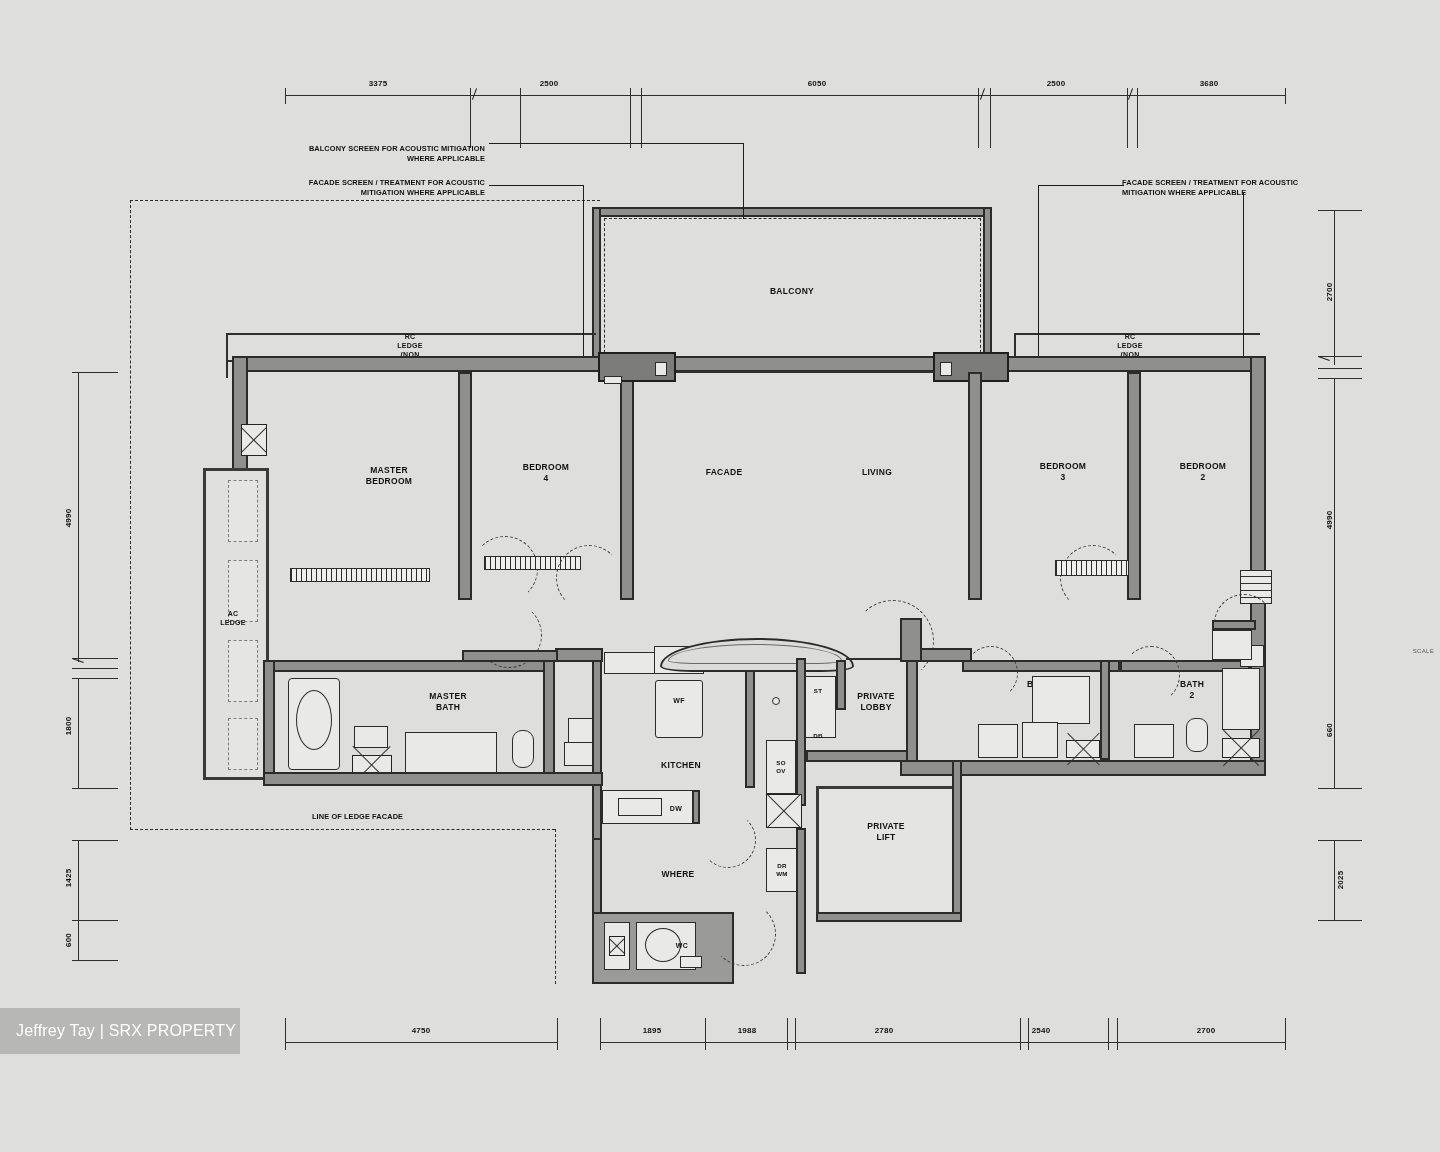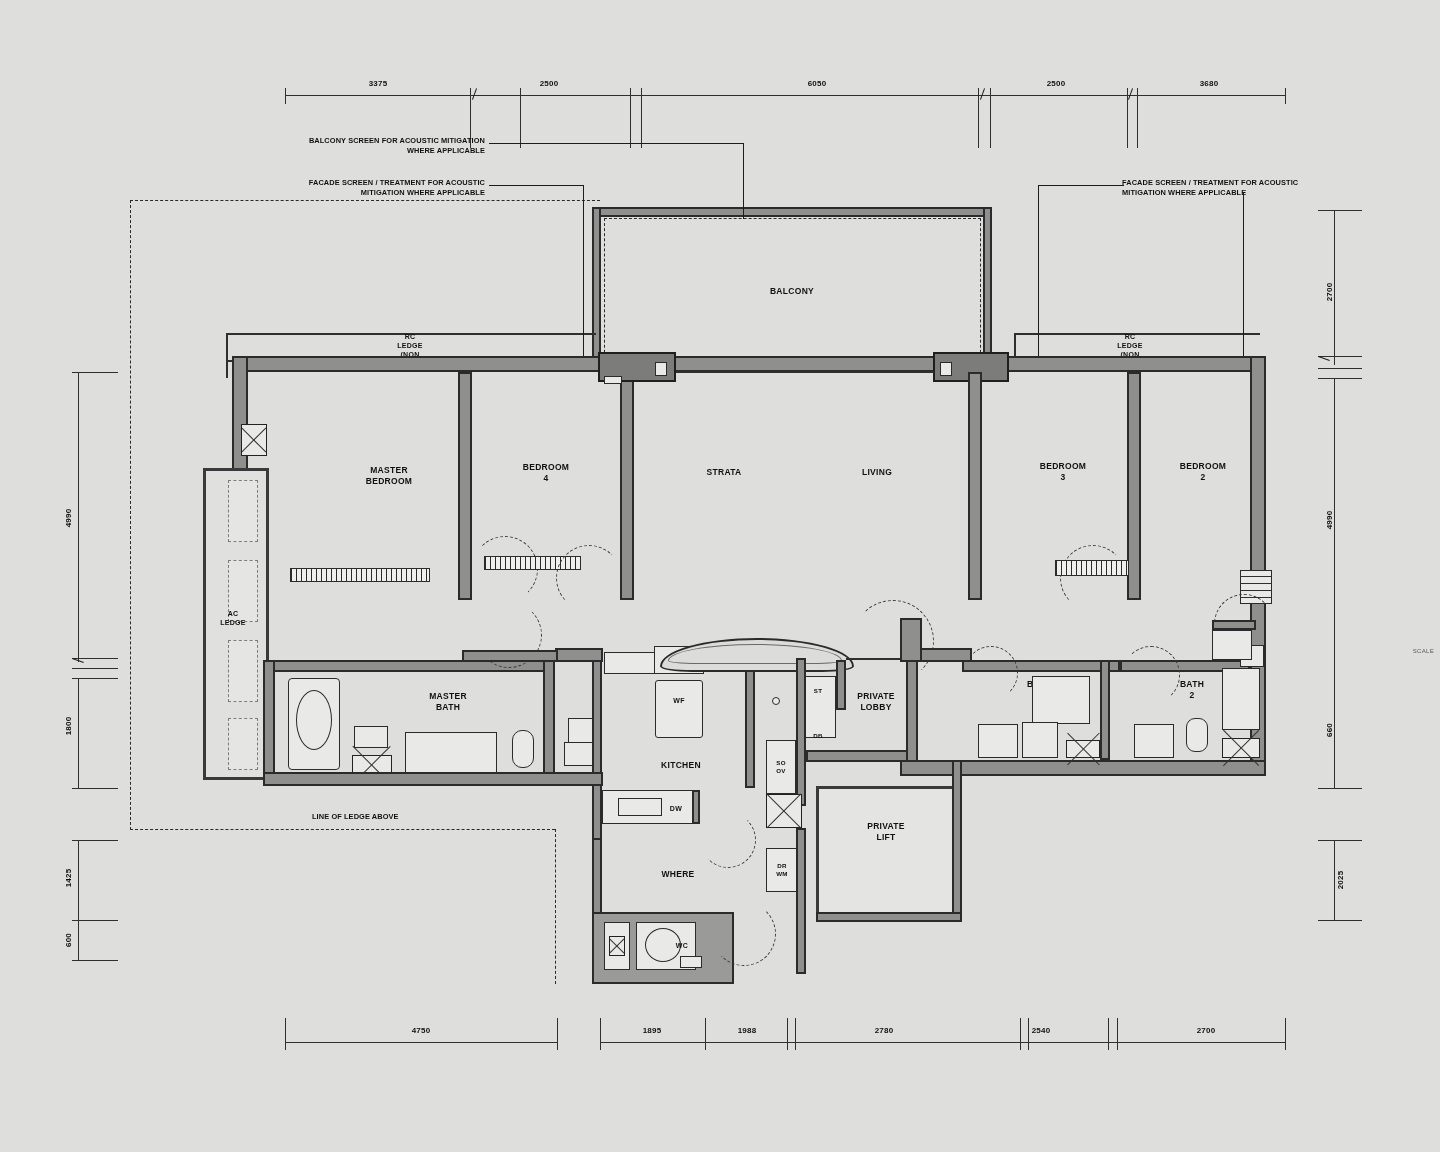--- a/index.html
+++ b/index.html
@@ -196,21 +196,21 @@
     <div class="dimtext vert" style="left:1329px;top:520px;">4990</div>
     <div class="dimtext vert" style="left:1329px;top:730px;">660</div>
     <div class="dimtext vert" style="left:1329px;top:880px;"></div>
     <div class="dimtext vert" style="left:1340px;top:880px;">2025</div>
   </div>
 
   <div class="dashlinev" style="left:130px;top:200px;height:630px;"></div>
   <div class="dashline" style="left:130px;top:200px;width:470px;"></div>
   <div class="dashline" style="left:130px;top:829px;width:425px;"></div>
   <div class="dashlinev" style="left:555px;top:829px;height:155px;"></div>
-  <div class="note left" style="left:312px;top:812px;">LINE OF LEDGE ABOVE</div>
+  <div class="note left" style="left:312px;top:812px;">LINE OF LEDGE FACADE</div>
 
   <div class="abs">
     <div class="wall" style="left:592px;top:207px;width:400px;height:10px;"></div>
     <div class="wall" style="left:592px;top:207px;width:9px;height:165px;"></div>
     <div class="wall" style="left:983px;top:207px;width:9px;height:165px;"></div>
     <div class="dashbox" style="left:604px;top:218px;width:377px;height:145px;"></div>
     <div class="label" style="left:792px;top:291px;">BALCONY</div>
   </div>
 
   <div class="abs">
@@ -219,21 +219,21 @@
     <div class="thinline" style="left:226px;top:360px;width:370px;height:1.5px;"></div>
     <div class="label sm" style="left:410px;top:350px;">RC LEDGE (NON STRATA)</div>
   </div>
   <div class="abs">
     <div class="thinline" style="left:1014px;top:333px;width:246px;height:1.5px;"></div>
     <div class="thinline" style="left:1014px;top:333px;width:1.5px;height:28px;"></div>
     <div class="thinline" style="left:1014px;top:360px;width:246px;height:1.5px;"></div>
     <div class="label sm" style="left:1130px;top:350px;">RC LEDGE (NON STRATA)</div>
   </div>
 
-  <div class="note" style="left:255px;top:136px;width:230px;">BALCONY SCREEN FOR ACOUSTIC MITIGATION
+  <div class="note" style="left:255px;top:144px;width:230px;">BALCONY SCREEN FOR ACOUSTIC MITIGATION
 WHERE APPLICABLE</div>
   <div class="leader" style="left:489px;top:143px;width:255px;height:1.4px;"></div>
   <div class="leader" style="left:743px;top:143px;width:1.4px;height:76px;"></div>
 
   <div class="note" style="left:255px;top:178px;width:230px;">FACADE SCREEN / TREATMENT FOR ACOUSTIC
 MITIGATION WHERE APPLICABLE</div>
   <div class="leader" style="left:489px;top:185px;width:95px;height:1.4px;"></div>
   <div class="leader" style="left:583px;top:185px;width:1.4px;height:182px;"></div>
 
   <div class="note left" style="left:1122px;top:178px;width:230px;">FACADE SCREEN / TREATMENT FOR ACOUSTIC
@@ -274,21 +274,21 @@
   </div>
 
   <div class="abs">
     <div class="label" style="left:546px;top:473px;">BEDROOM 4</div>
     <div class="wall" style="left:620px;top:372px;width:14px;height:228px;"></div>
     <div class="windowhatch" style="left:484px;top:556px;width:97px;height:14px;"></div>
     <div class="swingarc arc-bl" style="left:556px;top:545px;width:64px;height:64px;border-width:1.5px;border-radius:50%;"></div>
   </div>
 
   <div class="abs">
-    <div class="label" style="left:724px;top:472px;">STRATA</div>
+    <div class="label" style="left:724px;top:472px;">FACADE</div>
     <div class="label" style="left:877px;top:472px;">LIVING</div>
 
     <div class="wall-dark" style="left:598px;top:352px;width:78px;height:30px;"></div>
     <div class="wall-dark" style="left:933px;top:352px;width:76px;height:30px;"></div>
     <div class="fix" style="left:604px;top:376px;width:18px;height:8px;"></div>
     <div class="fix" style="left:655px;top:362px;width:12px;height:14px;"></div>
     <div class="fix" style="left:940px;top:362px;width:12px;height:14px;"></div>
     <div class="thinline" style="left:676px;top:371px;width:258px;height:2px;"></div>
   </div>
 
@@ -439,14 +439,15 @@
   </div>
 
   <div class="wall" style="left:263px;top:772px;width:340px;height:14px;"></div>
   <div class="wall" style="left:555px;top:648px;width:48px;height:14px;"></div>
   <div class="wall" style="left:462px;top:650px;width:96px;height:12px;"></div>
   <div class="wall" style="left:918px;top:648px;width:54px;height:14px;"></div>
   <div class="wall" style="left:900px;top:618px;width:22px;height:44px;"></div>
 
   <div id="scale-note">SCALE</div>
 
+  <div id="watermark">Jeffrey Tay | SRX PROPERTY</div>
 
 </div>
 
 </body></html>

